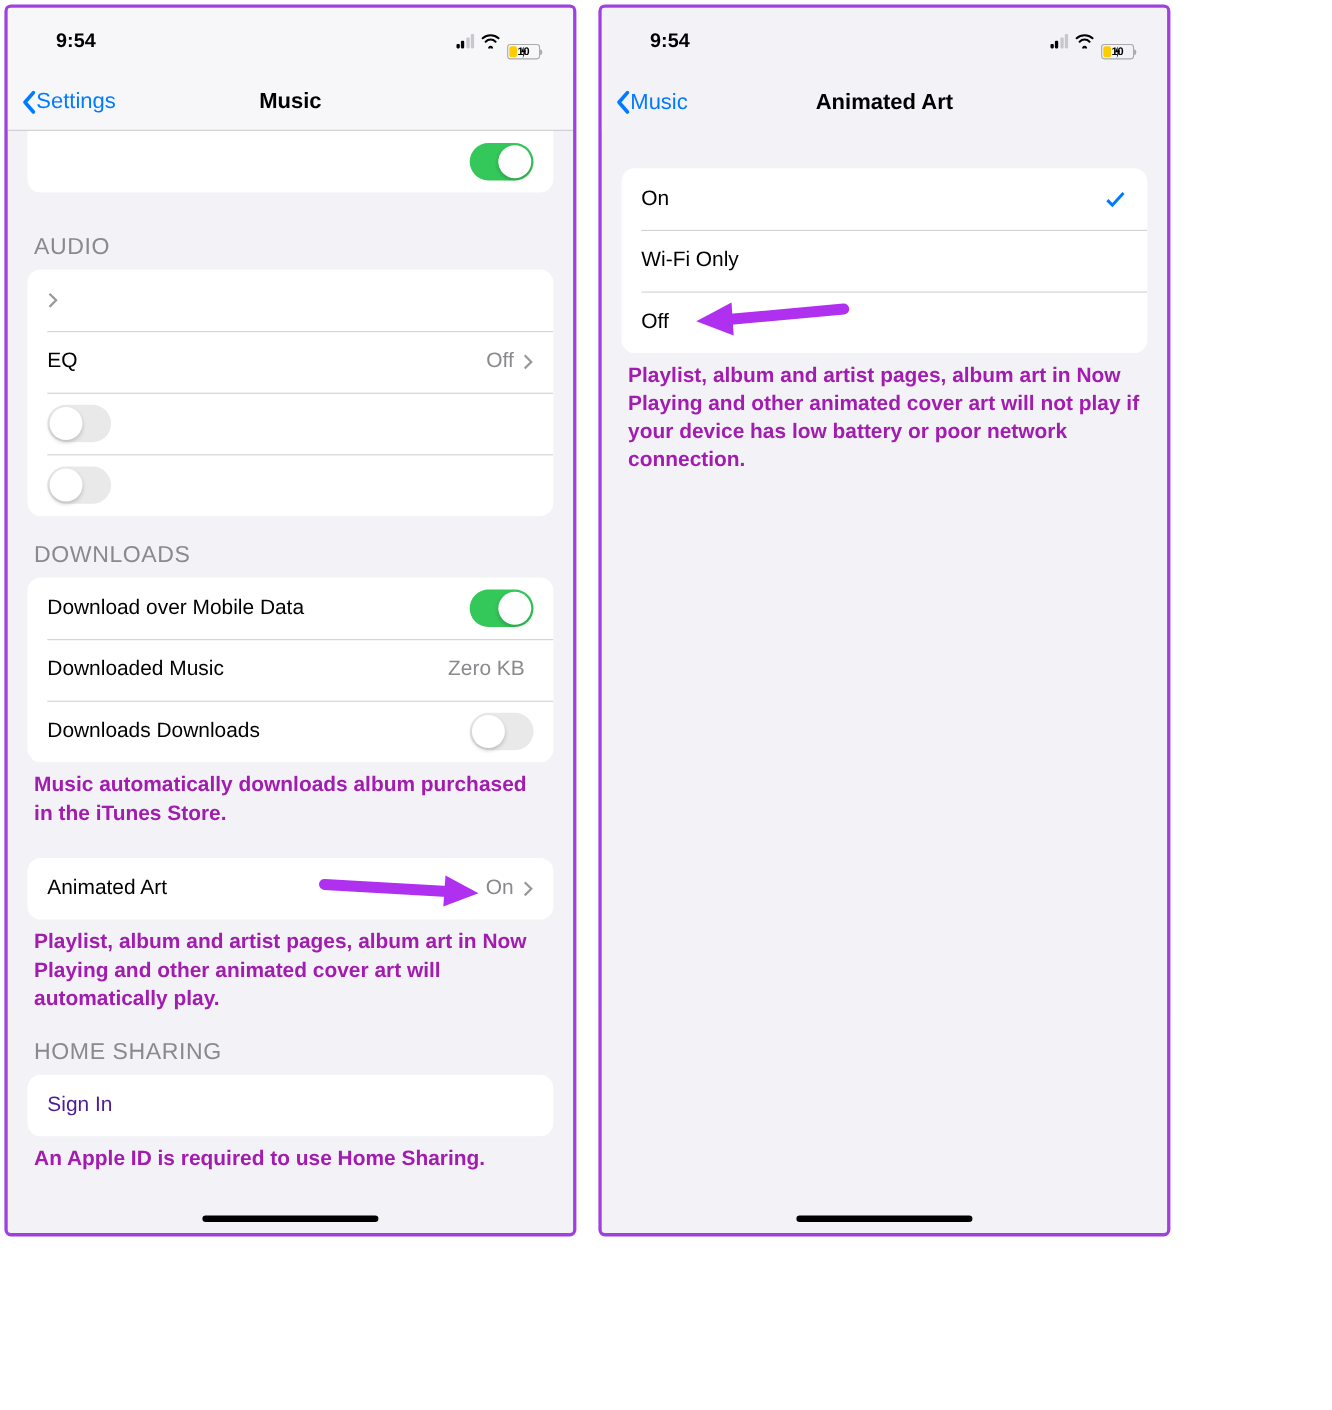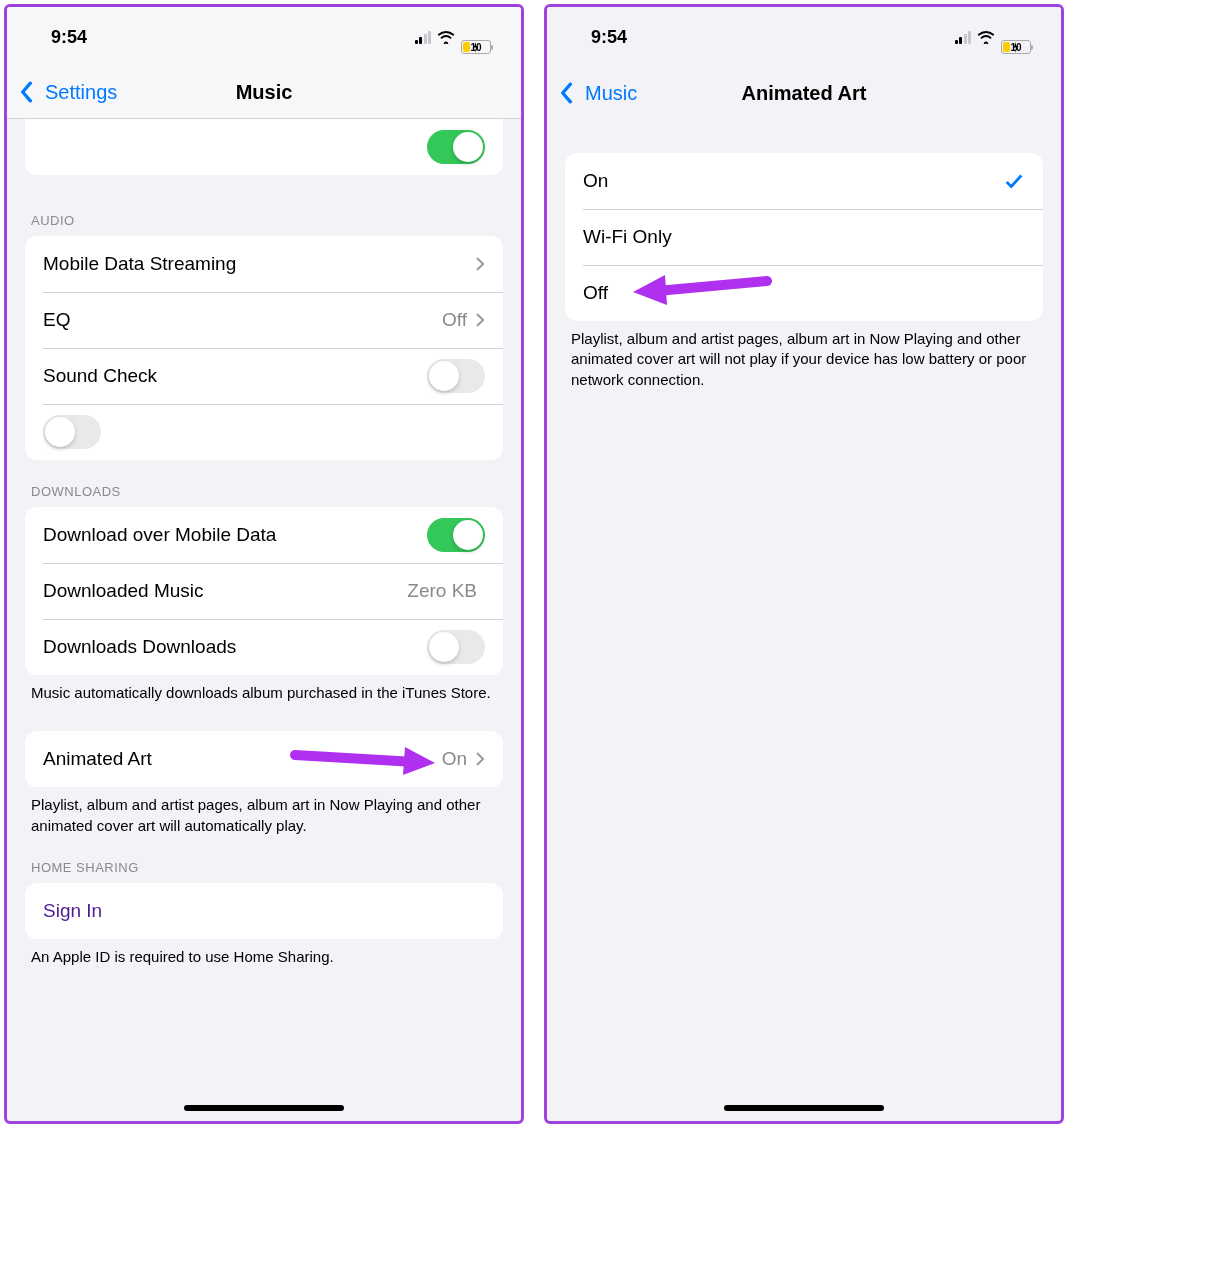--- a/index.html
+++ b/index.html
@@ -96,42 +96,43 @@
       display: flex;
       align-items: center;
       padding: 0 12px;
       background: #f7f7f9;
       border-bottom: 0.5px solid rgba(0,0,0,0.15);
       position: relative;
     }
     .phone.right .nav-bar { background: #f2f2f7; border-bottom: none; }
     .back-btn {
       display: flex;
+      align-items: center;
       color: #007aff;
       font-size: 20px;
-      gap: 12px;
+      gap: 0;
       z-index: 2;
     }
     .back-chevron { width: 14px; height: 22px; }
     .nav-title {
       position: absolute;
       left: 0; right: 0;
       text-align: center;
       font-size: 20px;
       font-weight: 600;
     }
     .content {
       position: absolute;
       top: 112px;
       bottom: 0;
       left: 0; right: 0;
       overflow: hidden;
     }
     .section-header {
-      font-size: 13px;
+      font-size: 21px;
       color: #8a8a8e;
       padding: 24px 24px 8px;
       text-transform: uppercase;
       letter-spacing: 0.5px;
     }
     .section-header.first { padding-top: 38px; }
     .group {
       background: #fff;
       margin: 0 18px;
       border-radius: 12px;
@@ -182,24 +183,25 @@
       width: 30px;
       height: 30px;
       background: #fff;
       border-radius: 50%;
       top: 2px;
       left: 2px;
       box-shadow: 0 2px 4px rgba(0,0,0,0.2);
     }
     .toggle.on .toggle-knob { left: 26px; }
     .footer-text {
-      font-size: 15px;
-      color: #000000;
+      font-size: 19px;
+      color: #a21caf;
       padding: 8px 24px 0;
       line-height: 1.35;
+      font-weight: bold;
     }
     .truncated-group {
       background: #fff;
       margin: 0 18px;
       border-radius: 0 0 12px 12px;
       overflow: hidden;
     }
     .truncated-row {
       display: flex;
       align-items: center;
@@ -276,34 +278,32 @@
         <span class="row-label">x</span>
         <div class="toggle on">
             <div class="toggle-knob"></div>
           </div>
       </div>
     </div>
 
     <div class="section-header first">AUDIO</div>
     <div class="group">
       <div class="row">
-        <span class="row-label">Mobile Data Streaming</span>
         <svg class="chevron" viewBox="0 0 10 16">
             <polyline points="2,2 8,8 2,14" stroke="#000" stroke-width="2" fill="none"></polyline>
           </svg>
       </div>
       <div class="row">
         <span class="row-label">EQ</span>
         <span class="row-value">Off</span>
         <svg class="chevron" viewBox="0 0 10 16">
             <polyline points="2,2 8,8 2,14" stroke="#000" stroke-width="2" fill="none"></polyline>
           </svg>
       </div>
       <div class="row">
-        <span class="row-label">Sound Check</span>
         <div class="toggle">
             <div class="toggle-knob"></div>
           </div>
       </div>
       <div class="row">
         <div class="toggle">
             <div class="toggle-knob"></div>
           </div>
       </div>
     </div>

